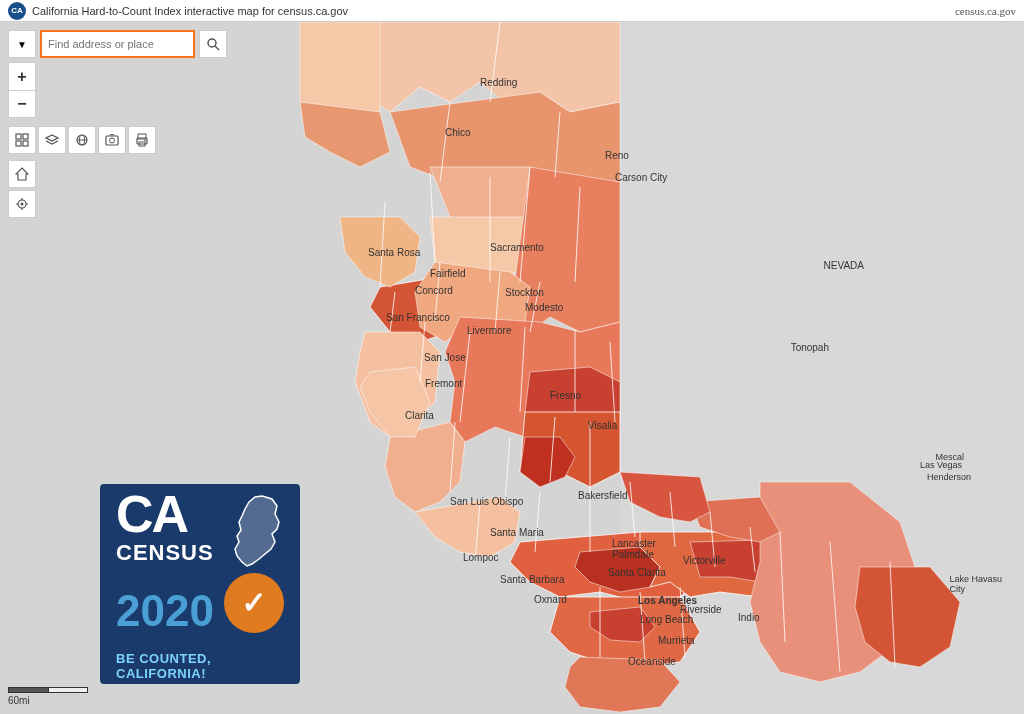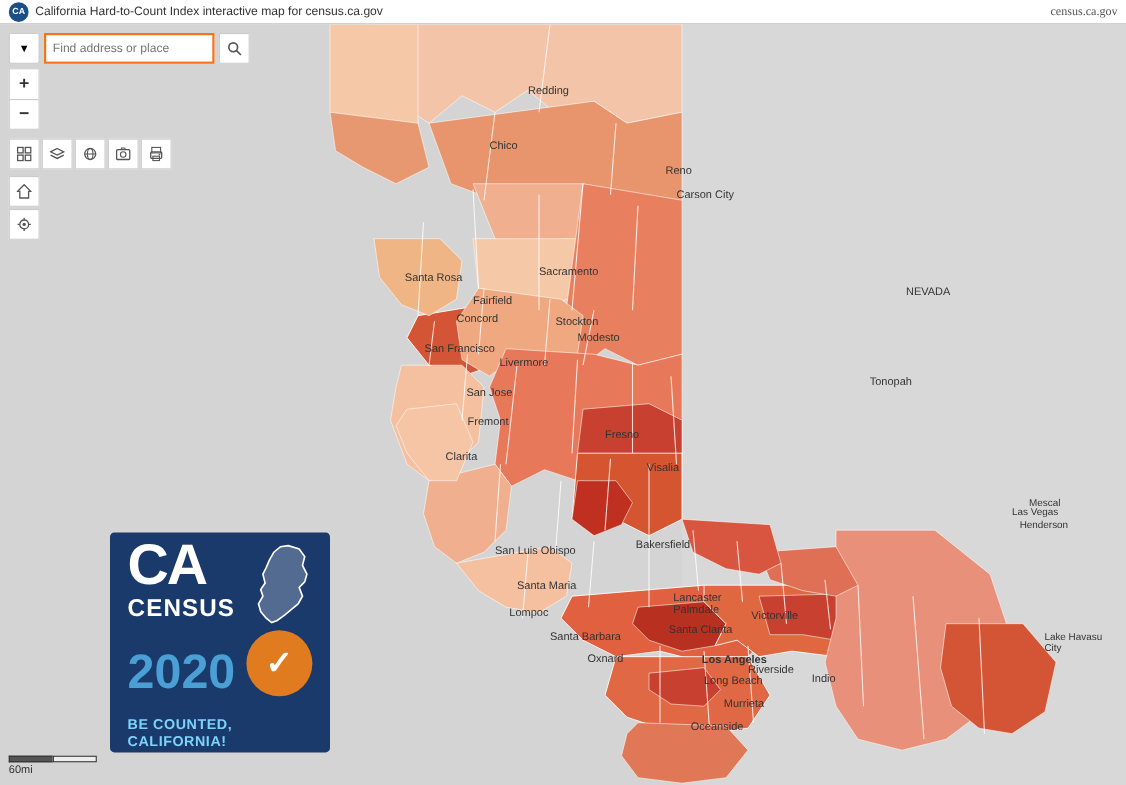--- a/index.html
+++ b/index.html
@@ -367,29 +367,29 @@
   <div class="city-label" style="top:105px; left:445px;">Chico</div>
   <div class="city-label" style="top:128px; left:605px;">Reno</div>
   <div class="city-label" style="top:150px; left:615px;">Carson City</div>
   <div class="city-label" style="top:225px; left:368px;">Santa Rosa</div>
   <div class="city-label" style="top:199px; left:490px;margin-top:21px;">Sacramento</div>
   <div class="city-label" style="top:246px; left:430px;">Fairfield</div>
   <div class="city-label" style="top:265px; left:505px;">Stockton</div>
   <div class="city-label" style="top:263px; left:415px;">Concord</div>
   <div class="city-label" style="top:280px; left:525px;">Modesto</div>
   <div class="city-label" style="top:290px; left:386px;">San Francisco</div>
-  <div class="city-label" style="top:303px; left:438px;padding-left:16px;">Livermore</div>
+  <div class="city-label" style="top:303px; left:451px;padding-left:16px;">Livermore</div>
   <div class="city-label" style="top:316px; left:425px;margin-top:40px;">Fremont</div>
   <div class="city-label" style="top:330px; left:424px;">San Jose</div>
   <div class="city-label" style="top:368px; left:550px;">Fresno</div>
   <div class="city-label" style="top:388px; left:405px;">Clarita</div>
   <div class="city-label" style="top:398px; left:588px;">Visalia</div>
   <div class="city-label" style="top:474px; left:450px;">San Luis Obispo</div>
   <div class="city-label" style="top:468px; left:578px;">Bakersfield</div>
-  <div class="city-label" style="top:505px; left:470px;text-align:center;">Santa Maria</div>
+  <div class="city-label" style="top:505px; left:490px;text-align:center;">Santa Maria</div>
   <div class="city-label" style="top:530px; left:463px;">Lompoc</div>
   <div class="city-label" style="top:552px; left:500px;">Santa Barbara</div>
   <div class="city-label" style="top:572px; left:534px;">Oxnard</div>
   <div class="city-label" style="top:516px; left:612px;">Lancaster<br>Palmdale</div>
   <div class="city-label" style="top:545px; left:608px;">Santa Clarita</div>
   <div class="city-label" style="top:573px; left:638px; font-weight:bold;">Los Angeles</div>
   <div class="city-label" style="top:533px; left:683px;">Victorville</div>
   <div class="city-label" style="top:592px; left:640px;">Long Beach</div>
   <div class="city-label" style="top:582px; left:680px;">Riverside</div>
   <div class="city-label" style="top:613px; left:658px;">Murrieta</div>

